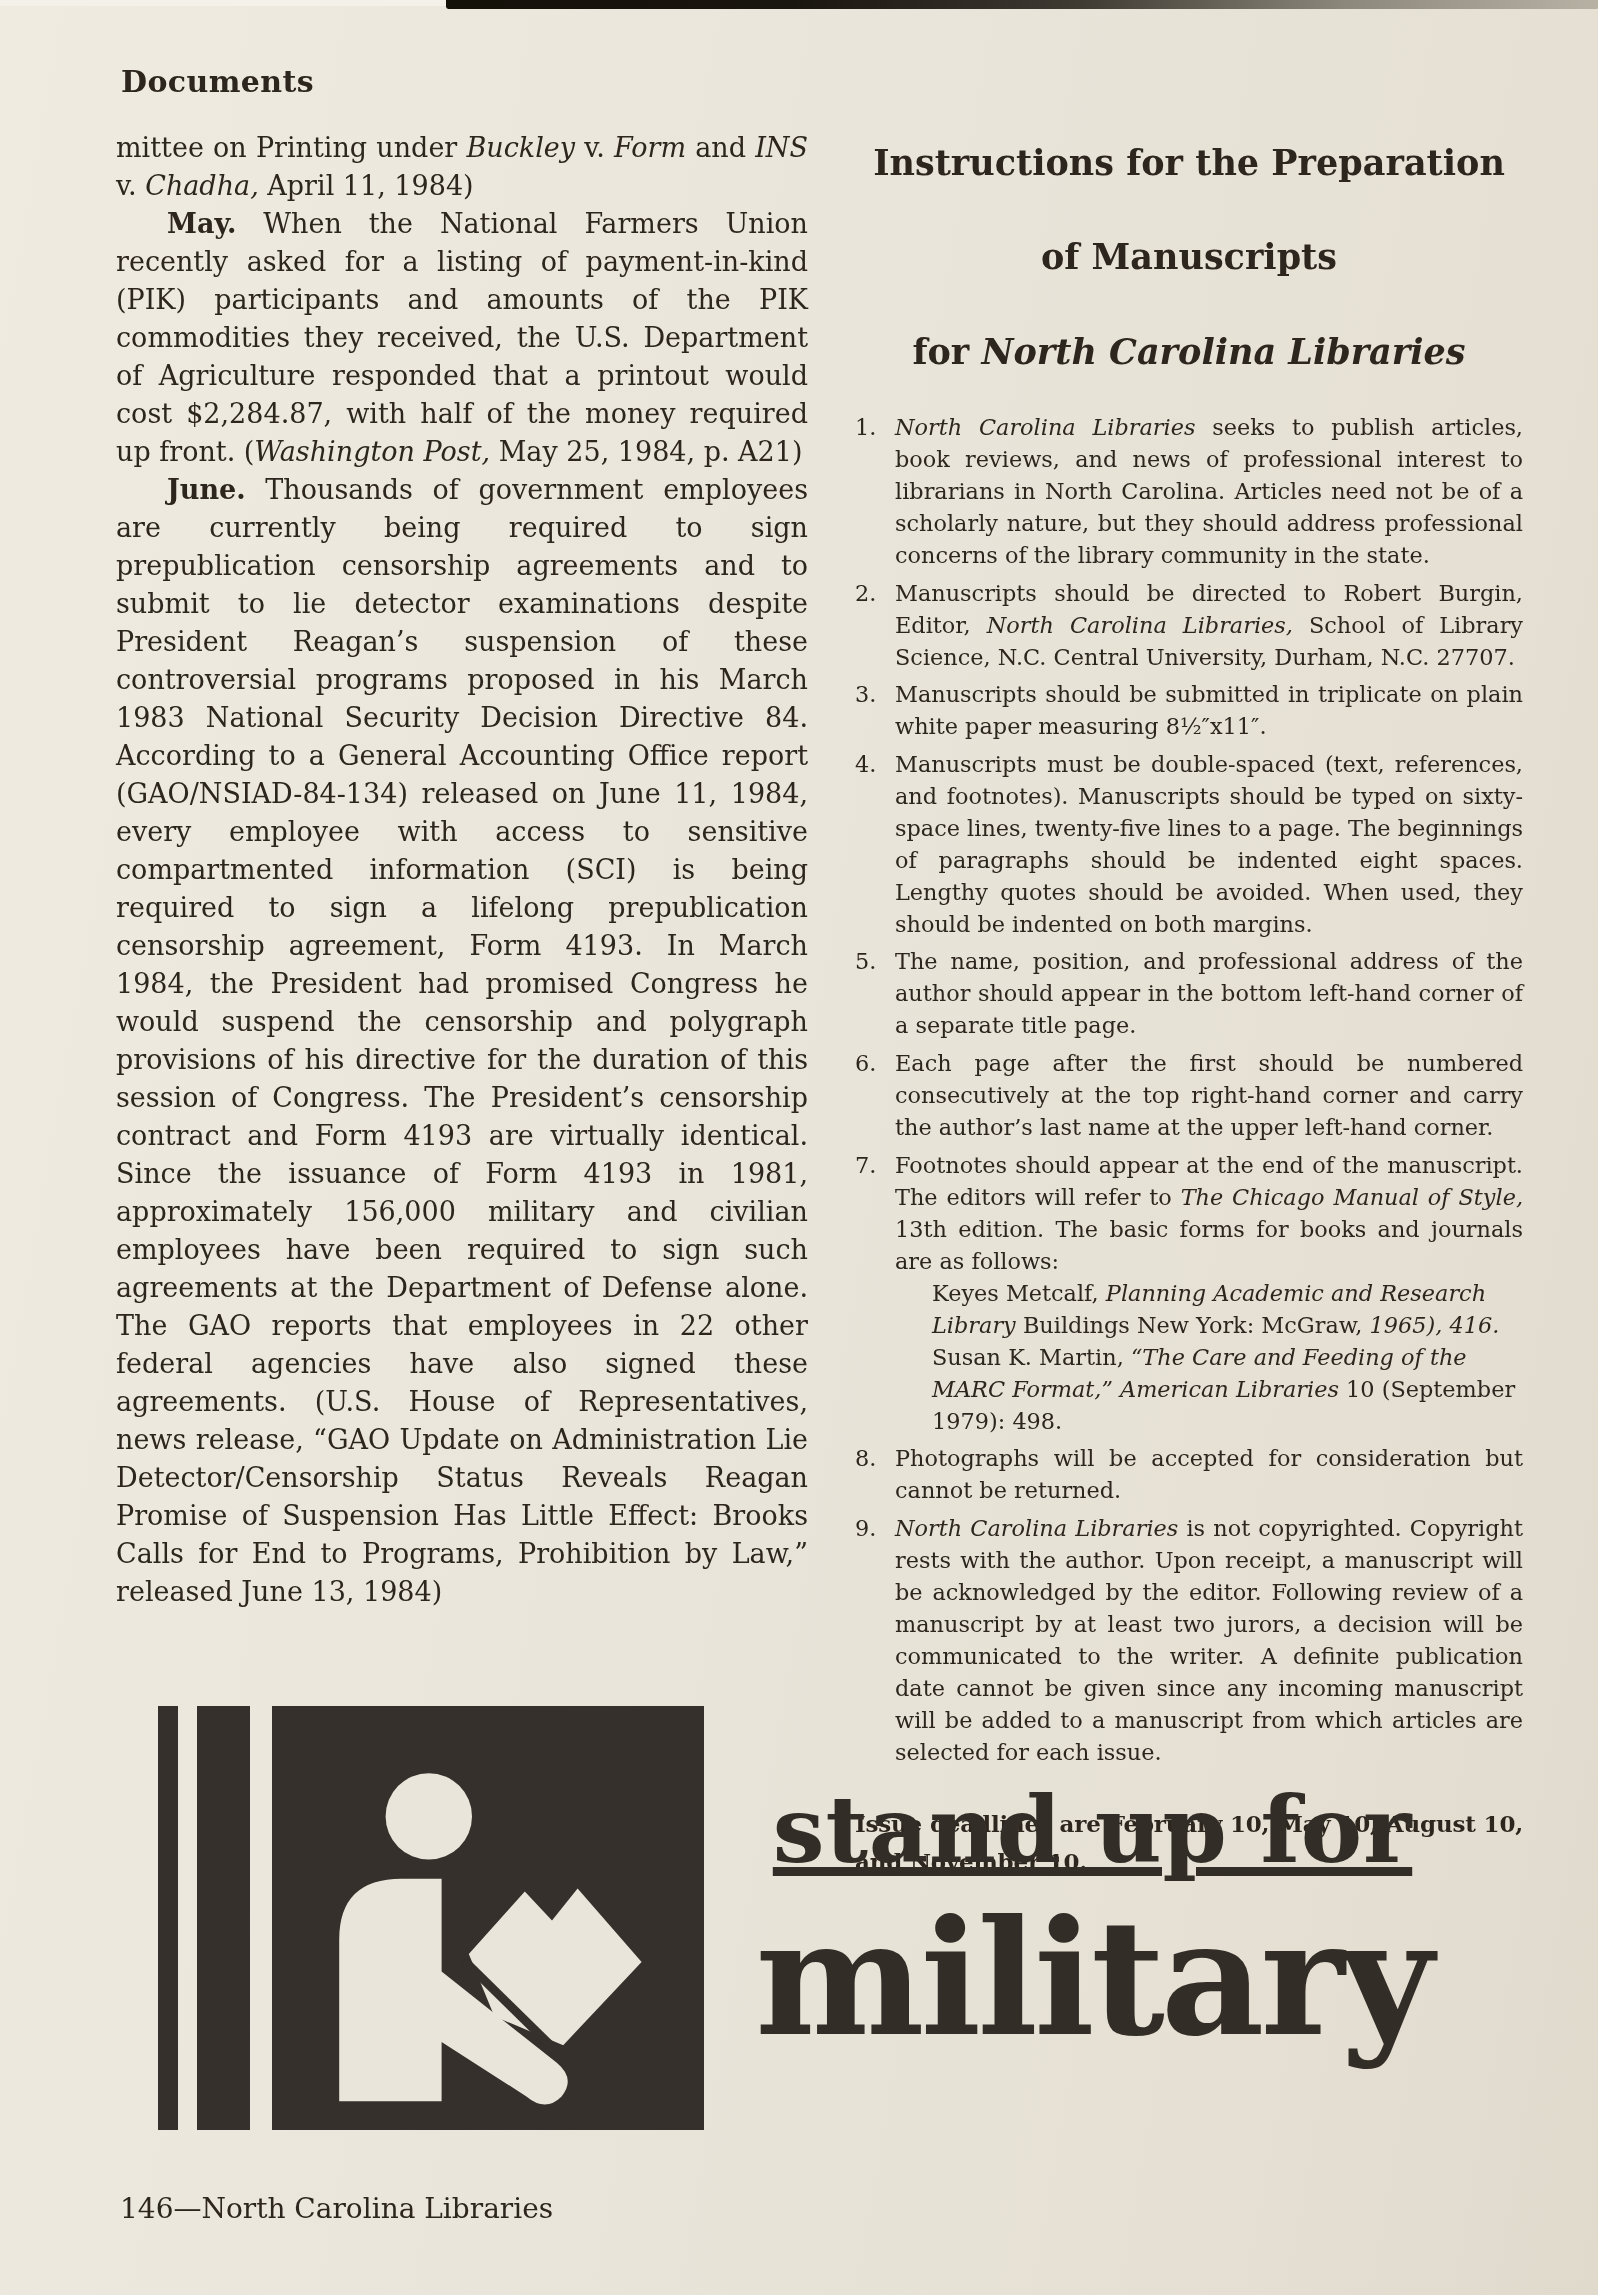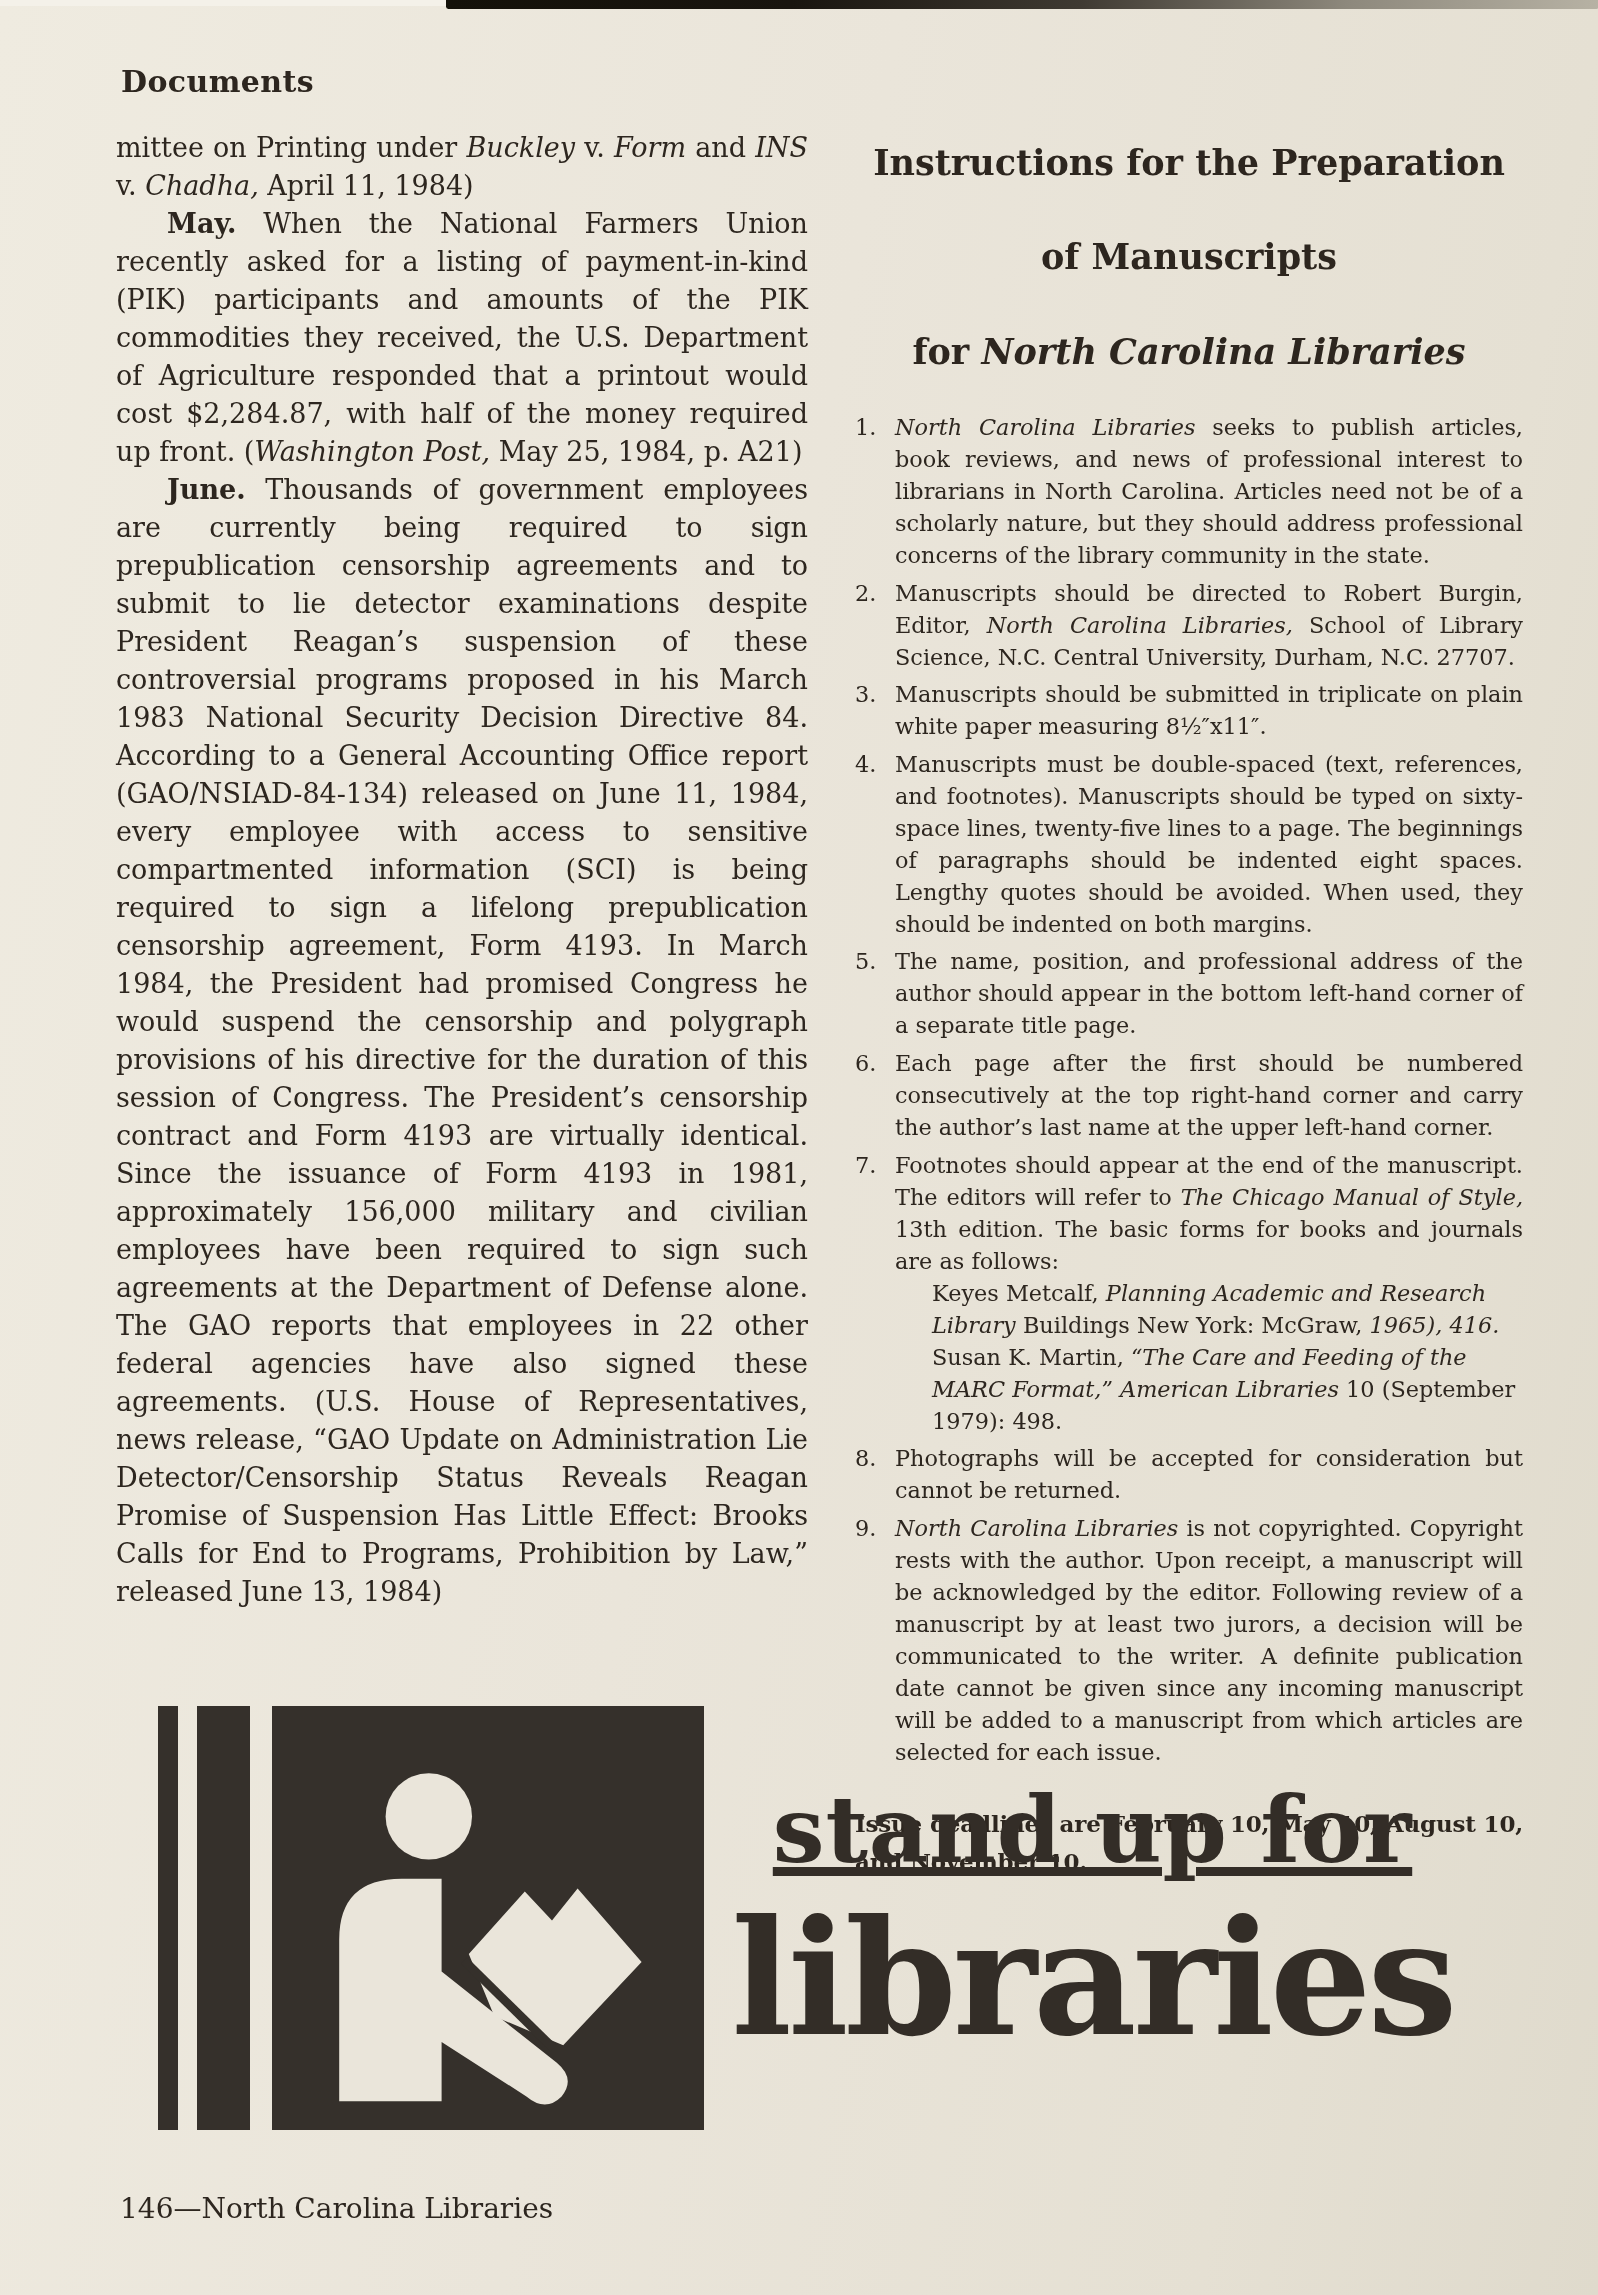--- a/index.html
+++ b/index.html
@@ -141,19 +141,19 @@
         <rect class="lg-dark" x="0" y="0" width="540" height="530"></rect>
         <circle class="lg-light" cx="196" cy="138" r="54"></circle>
         <path class="lg-light" d="M84,494 L84,292 Q84,216 162,216 L212,216 L212,332 L356,446
              Q380,466 362,488 Q342,508 318,488 L212,420 L212,494 Z"></path>
         <path class="lg-light" d="M246,310 L316,232 L350,268 L382,228 L462,320 L364,424 L278,388 Z"></path>
         <path class="lg-line" d="M240,318 L352,428"></path>
       </svg>
     </div>
     <div class="logo-text">
       <div class="slogan1">stand up for</div>
-      <div class="slogan2">libraries</div>
+      <div class="slogan2">military</div>
     </div>
   </div>
 
   <div class="footer">146—North Carolina Libraries</div>
 </div>
 
 
 </body></html>

